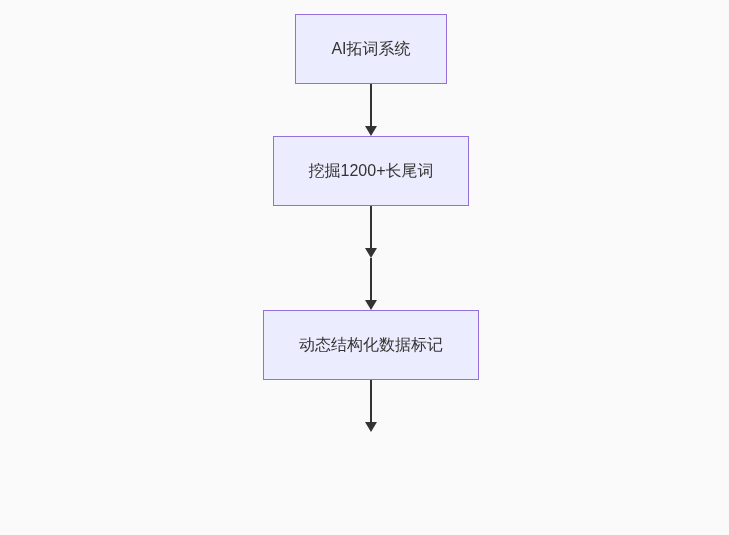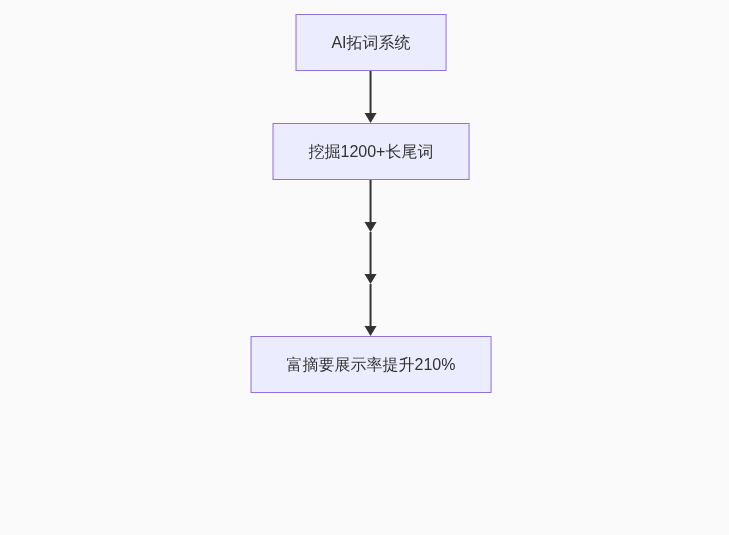--- a/index.html
+++ b/index.html
@@ -20,21 +20,21 @@
     position: absolute;
     left: 371px;
     top: 14px;
     transform: translateX(-50%);
     display: flex;
     flex-direction: column;
     align-items: center;
   }
   .node {
     box-sizing: border-box;
-    height: 57px;
+    height: 70px;
     padding: 0 35px;
     display: flex;
     align-items: center;
     justify-content: center;
     background: #ECECFF;
     border: 1px solid #9370DB;
     color: #333333;
     font-size: 16px;
     line-height: 1.2;
     white-space: nowrap;
@@ -81,24 +81,24 @@
       <div class="line"></div>
       <div class="head"></div>
     </div>
 
 
     <div class="arrow">
       <div class="line"></div>
       <div class="head"></div>
     </div>
 
+    <div class="node">
+      <span>动态结构化数据标记</span>
+    </div>
 
     <div class="arrow">
       <div class="line"></div>
       <div class="head"></div>
     </div>
 
-    <div class="node">
-      <span>富摘要展示率提升210%</span>
-    </div>
 
   </div>
 </div>
 
 </body></html>

